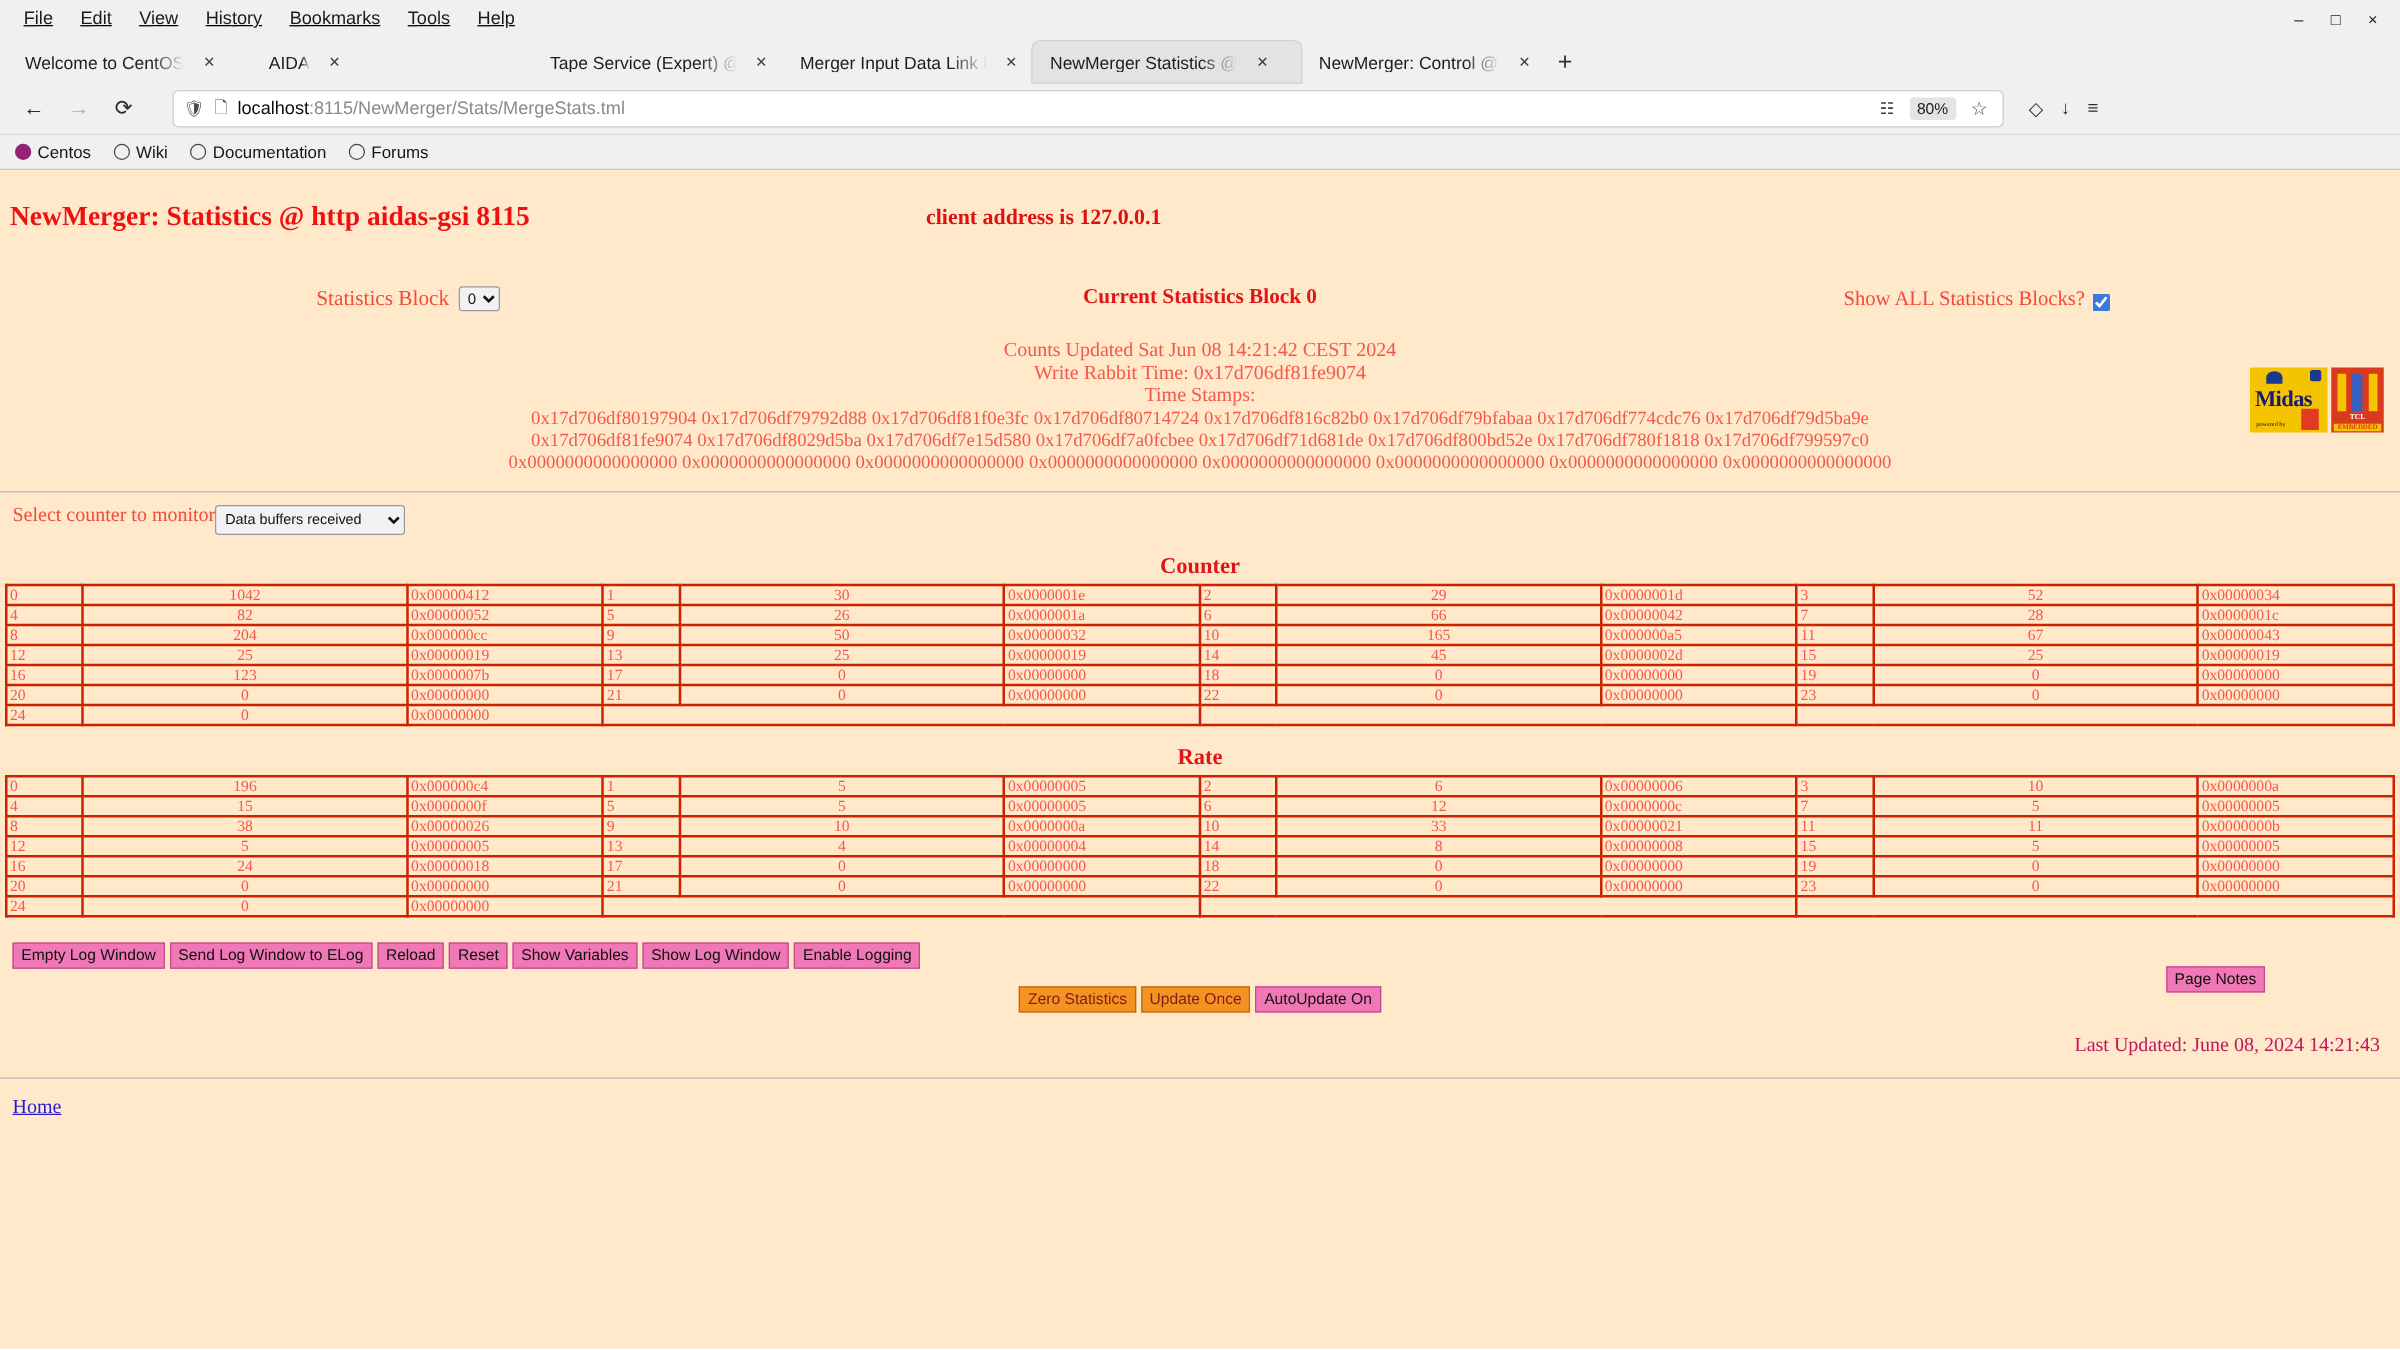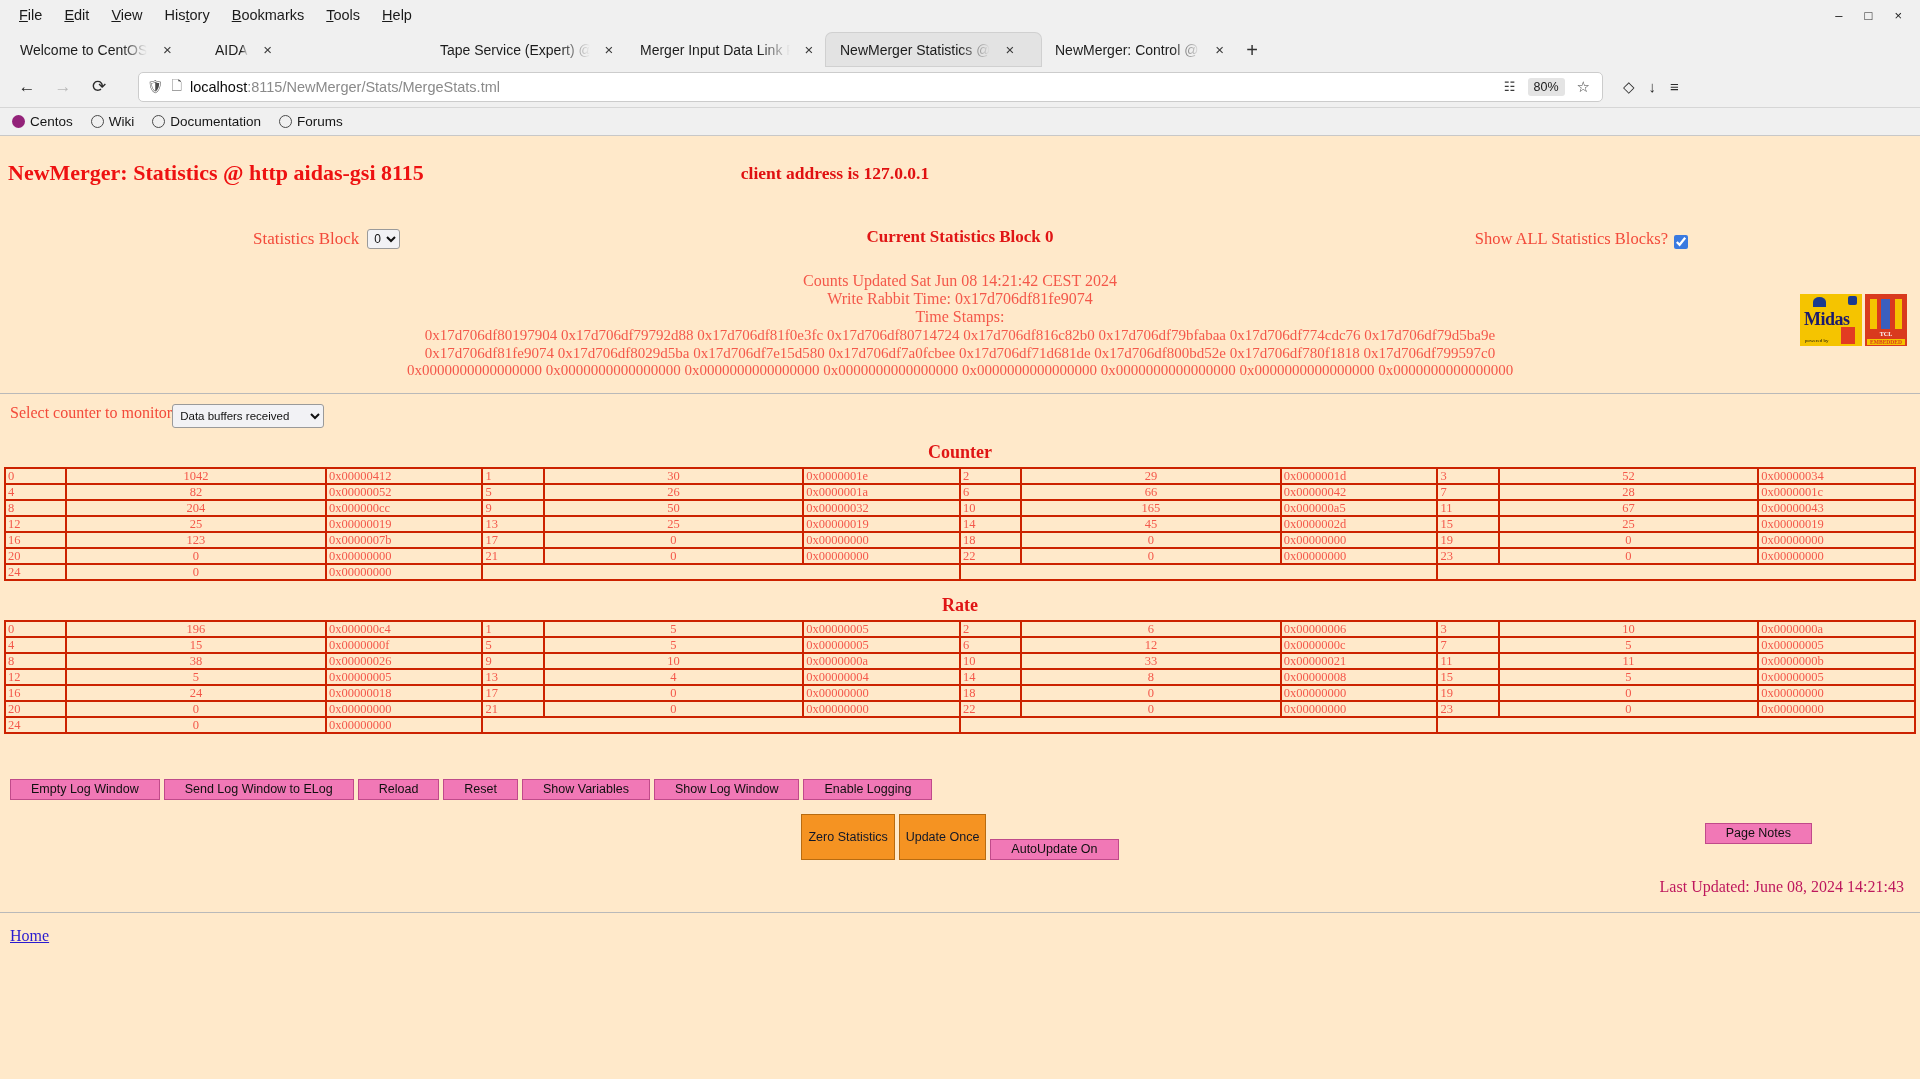--- a/index.html
+++ b/index.html
@@ -15,20 +15,21 @@
   
   .browser { width: 1920px; background: #f0f0f0; }
 
   .menubar {
     height: 30px;
     background: #f0f0f0;
     display: flex;
     align-items: center;
     padding-left: 8px;
     position: relative;
+    text-decoration: underline;
   }
   .menubar-item {
     font-size: 14.5px;
     color: #1a1a1a;
     padding: 4px 11px;
     cursor: default;
     white-space: nowrap;
   }
   .menubar-item u { text-decoration: underline; }
   .winbtns {
@@ -290,30 +291,29 @@
   .btn-row {
     display: flex; gap: 4px; align-items: center;
     padding: 20px 0 0 10px;
   }
   button.pinkbtn {
     font-family: "Liberation Sans", sans-serif;
     font-size: 12.5px;
     background: #f178b6;
     color: #101010;
     border: 1px solid #c04a8a;
-    padding: 2px 20px;
+    padding: 2px 6px;
     cursor: pointer;
     line-height: 15px;
-    margin-top: 25px;
   }
   button.orangebtn {
     font-family: "Liberation Sans", sans-serif;
     font-size: 12.5px;
     background: #f59322;
-    color: #0f172a;
+    color: #7f1d1d;
     border: 1px solid #b86b10;
     padding: 2px 6px;
     cursor: pointer;
     line-height: 15px;
   }
   .mid-btn-row {
     display: flex; gap: 4px; justify-content: center;
     margin-top: 14px;
     position: relative;
   }

